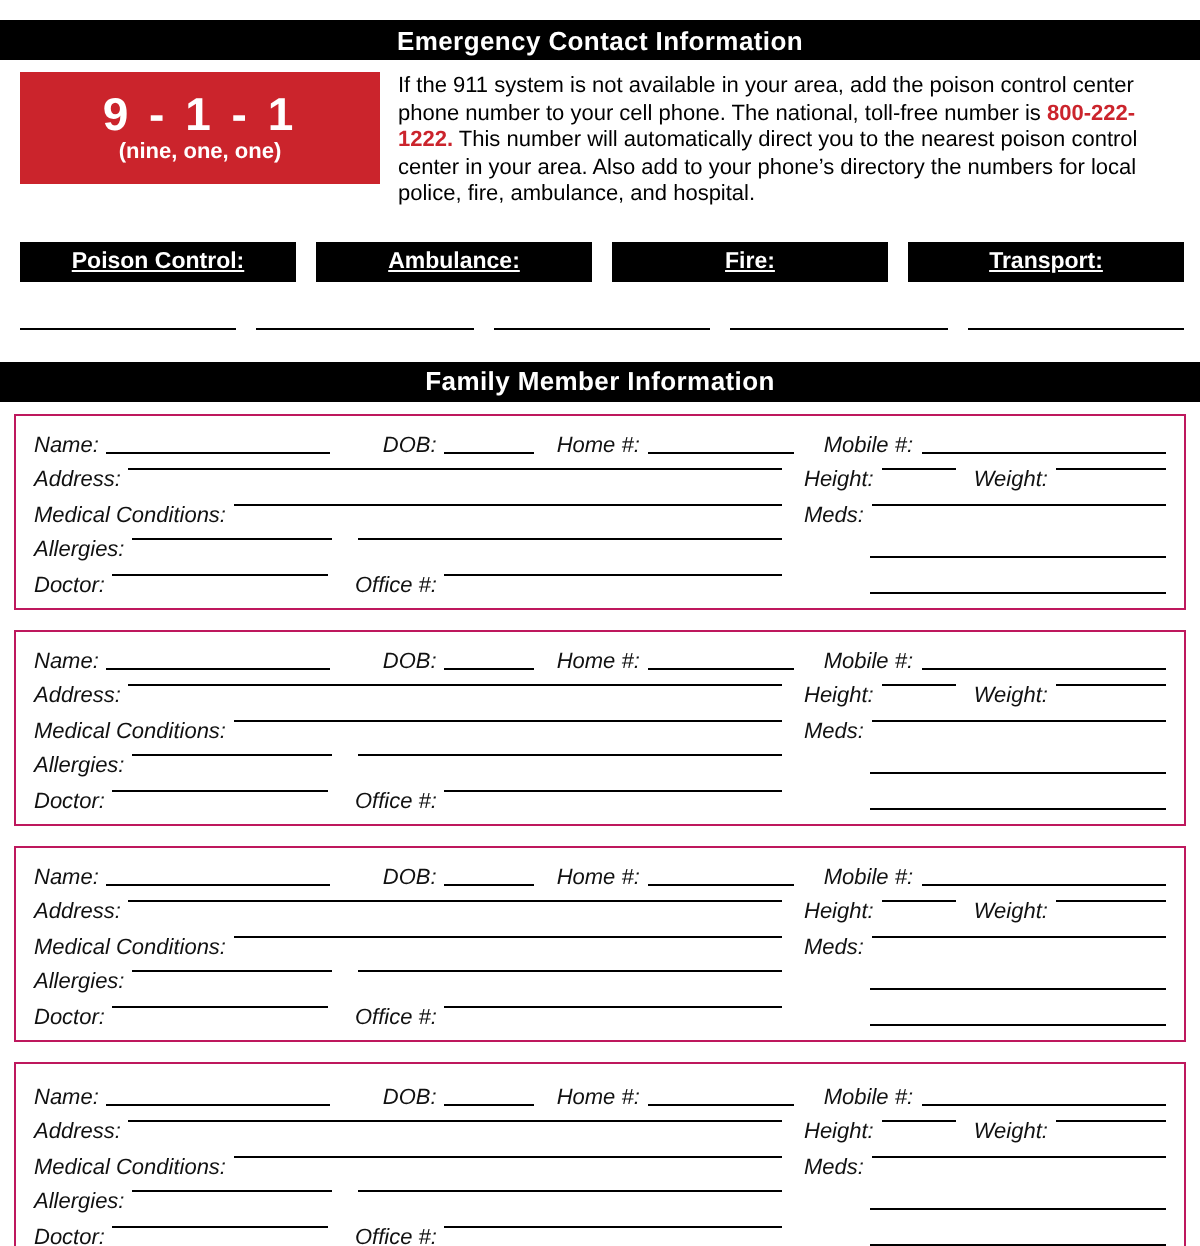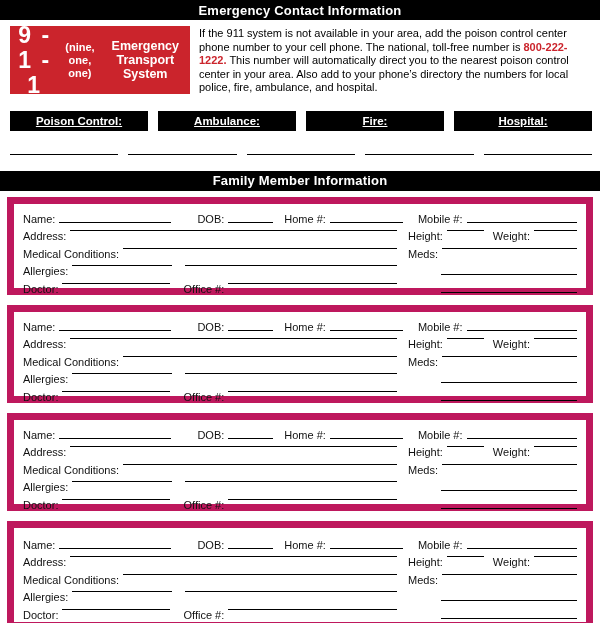--- a/index.html
+++ b/index.html
@@ -5,48 +5,48 @@
   html,body{margin:0;padding:0;}
   body{
     width:600px;height:623px;overflow:hidden;background:#fff;color:#000;
     font-family:"Liberation Sans",sans-serif;
   }
   .bar{
     background:#000;color:#fff;font-weight:bold;font-size:13px;
     height:20px;display:flex;align-items:center;justify-content:center;
     letter-spacing:.2px;
   }
-  .bar.emergency{margin-top:0;}
+  .bar.emergency{margin-top:10px;}
   .bar.family{margin-top:16px;}
   
   .top-row{display:flex;gap:9px;margin:6px 8px 0 10px;}
   .red-box{
-    flex:0 0 180px;height:68px;background:#CB242C;color:#fff;
-    display:flex;align-items:center;justify-content:center;
+    flex:0 0 180px;height:56px;background:#CB242C;color:#fff;
+    display:flex;flex-direction:column;align-items:center;justify-content:center;
     text-align:center;font-weight:bold;
   }
   .r-big{font-size:23px;line-height:25px;letter-spacing:2px;}
   .r-sub1{font-size:11px;line-height:13px;}
   .r-sub2{font-size:12.5px;line-height:14px;}
   .intro{flex:1;font-size:11px;line-height:13.6px;padding-top:1px;}
   .phone{color:#CB242C;font-weight:bold;}
   
   .contact-row{display:flex;gap:10px;margin:16px 8px 0 10px;}
   .contact-box{
     flex:1;background:#000;color:#fff;font-weight:bold;font-size:11.5px;
     height:20px;display:flex;align-items:center;justify-content:center;
     white-space:nowrap;
     text-decoration:underline;
   }
   .pline-row{display:flex;gap:10px;margin:23px 8px 0 10px;}
   .pline{flex:1;height:0;border-bottom:1.6px solid #000;}
   
   .member-block{
-    box-sizing:border-box;border:7px solid #be185d;height:98px;
-    margin:6px 7px 0 7px;padding:4px 9px 0 9px;
+    box-sizing:border-box;border:1px solid #be185d;height:98px;
+    margin:6px 7px 0 7px;padding:4px 9px 0 9px;font-style:italic;
   }
   .member-block + .member-block{margin-top:10px;}
   .member-block:last-of-type{height:108px;padding-top:6px;}
   .frow{display:flex;align-items:flex-end;height:17.6px;font-size:11px;}
   .col{display:flex;align-items:flex-start;}
   .col-left{flex:0 0 374px;}
   .col-right{flex:1;margin-left:11px;}
   .lab{white-space:nowrap;padding-bottom:1px;color:#111;}
   .ln{border-bottom:1.1px solid #000;margin:0 0 3px 4px;height:0;}
   .fx{flex:1;}
@@ -59,30 +59,29 @@
 <body>
 
 <div class="bar emergency">
   <span>Emergency Contact Information</span>
 </div>
 
 <div class="top-row">
   <div class="red-box">
     <div class="r-big">9 - 1 - 1</div>
     <div class="r-sub1">(nine, one, one)</div>
-    <div class="r-sub2">Emergency Transport System</div>
   </div>
   <div class="intro"><span>If the 911 system is not available in your area, add the poison control center phone number to your cell phone. The national, toll-free number is </span><span class="phone">800-222-1222.</span><span> This number will automatically direct you to the nearest poison control center in your area. Also add to your phone’s directory the numbers for local police, fire, ambulance, and hospital.</span></div>
 </div>
 
 <div class="contact-row">
   <div class="contact-box">Poison Control:</div>
   <div class="contact-box">Ambulance:</div>
   <div class="contact-box">Fire:</div>
-  <div class="contact-box">Hospital:</div>
+  <div class="contact-box">Transport:</div>
 </div>
 <div class="pline-row">
   <div class="pline"></div>
   <div class="pline"></div>
   <div class="pline"></div>
   <div class="pline"></div>
   <div class="pline"></div>
 </div>
 
 <div class="bar family">

